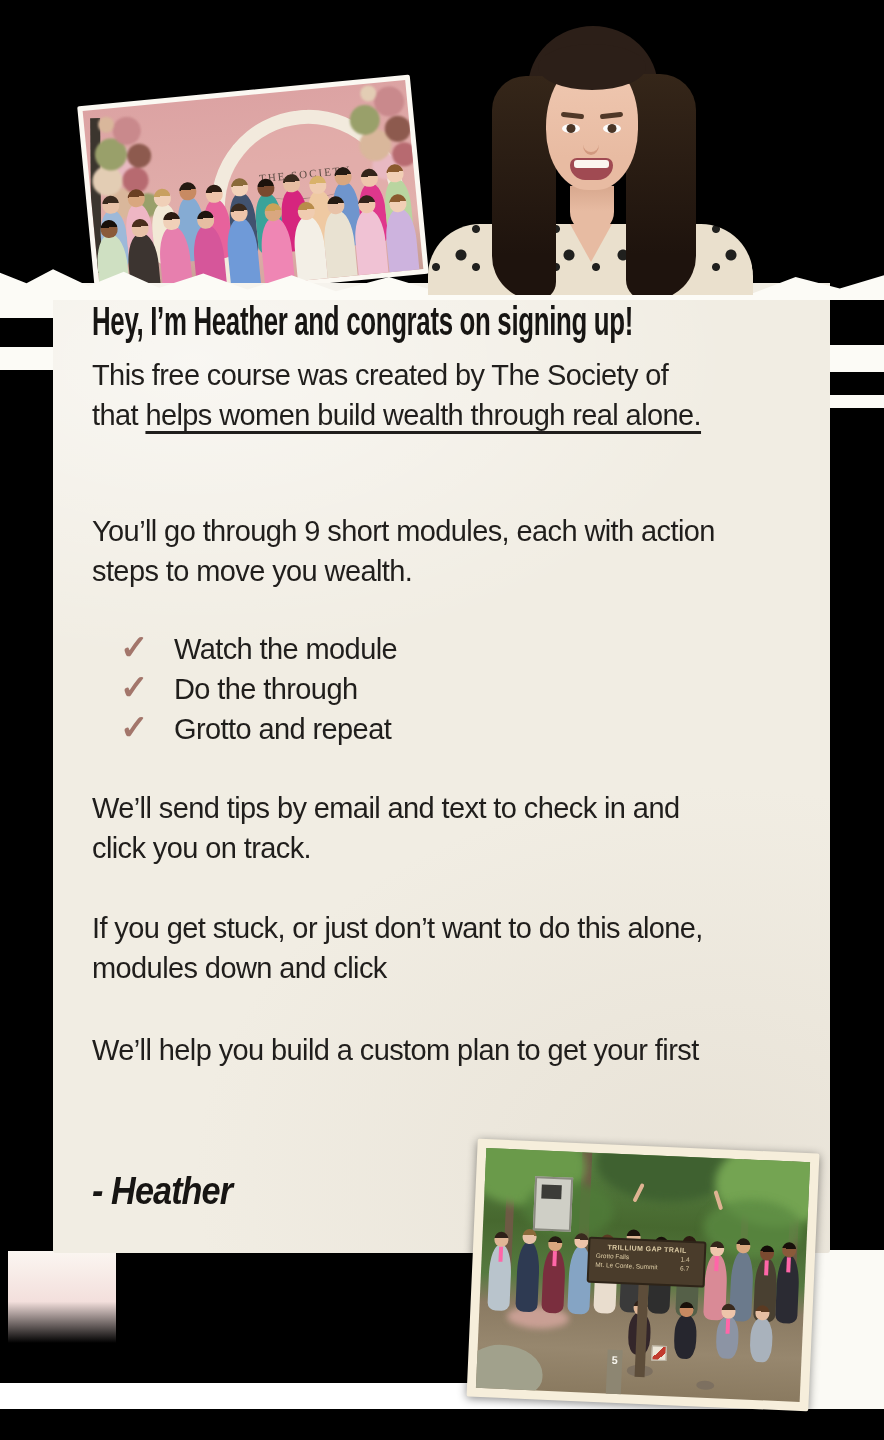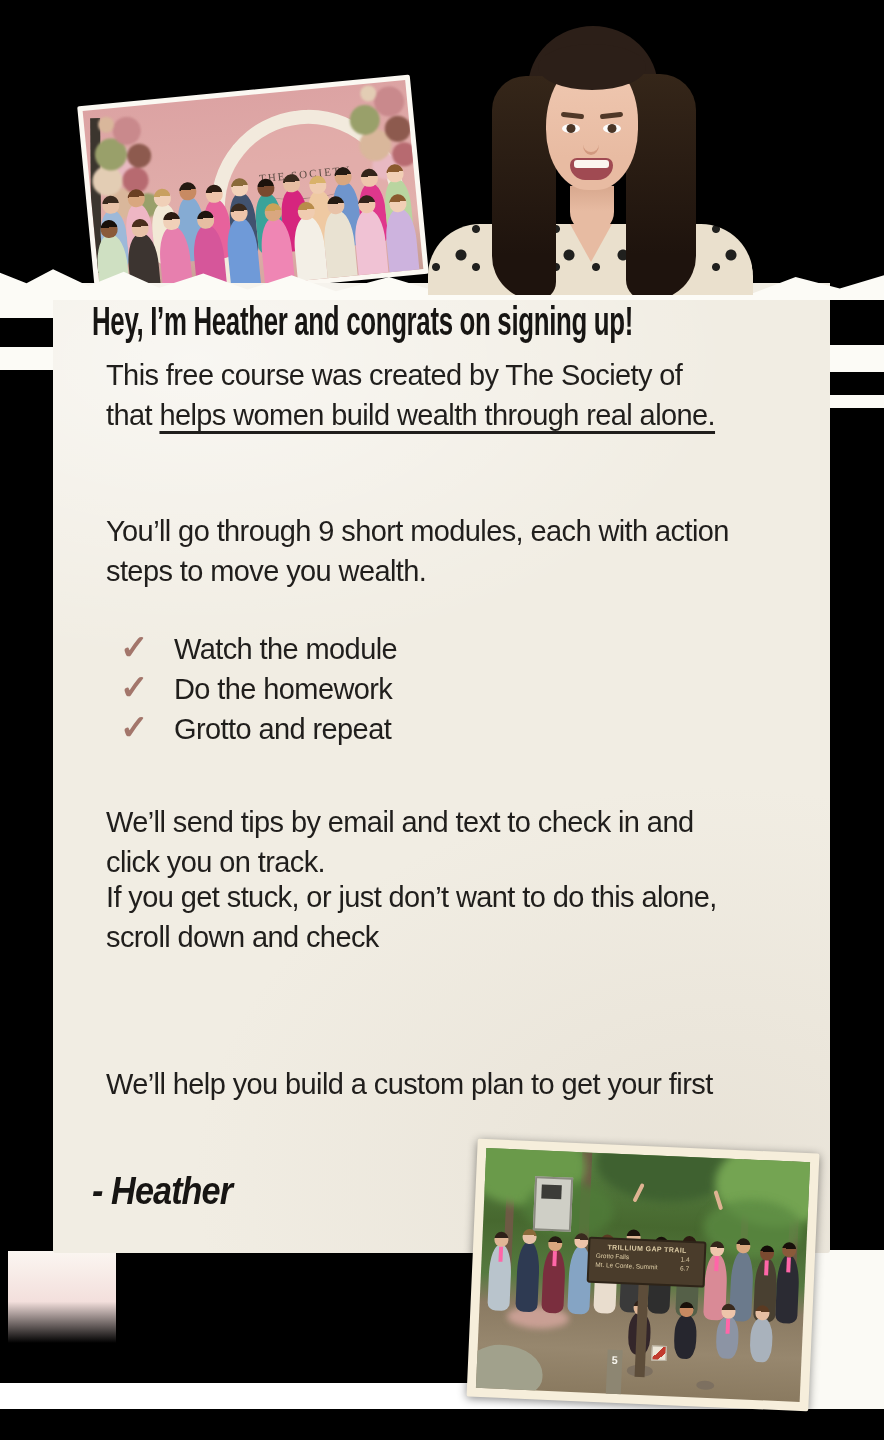--- a/index.html
+++ b/index.html
@@ -38,26 +38,26 @@
   .bottom-right-patch{position:absolute;left:790px;top:1250px;width:94px;height:159px;background:#fbfaf5;z-index:2;}
   .bottom-left-frag{
     position:absolute;left:8px;top:1251px;width:108px;height:92px;z-index:2;
     background:linear-gradient(180deg,#fbf6f1 0%,#f3dfdc 55%,rgba(243,223,220,0) 100%);
   }
 
   
   .card h1{margin:0;position:absolute;left:39px;top:16px;line-height:44px;font-size:41px;color:#171513;white-space:nowrap;font-weight:700;}
   .h1-inner{display:inline-block;transform:scaleX(.63);transform-origin:0 50%;letter-spacing:-.5px;}
   .para{position:absolute;left:39px;color:#201e1c;font-size:29px;line-height:40px;letter-spacing:-.6px;}
-  .para span.line{display:block;white-space:nowrap;margin-left:14px;}
+  .para span.line{display:block;white-space:nowrap;}
   .p1{top:72px;}
   .p2{top:228px;}
-  .p3{top:519px;}
-  .p4{top:594px;}
-  .p5{top:781px;}
+  .p3{top:505px;}
+  .p4{top:625px;}
+  .p5{top:747px;}
   .u{text-decoration:underline;text-decoration-thickness:2.5px;text-underline-offset:6px;}
   .checklist{position:absolute;left:39px;top:346px;margin:0;padding:0;list-style:none;font-size:29px;line-height:40px;letter-spacing:-.6px;color:#201e1c;}
   .checklist li{position:relative;padding-left:82px;white-space:nowrap;}
   .check{position:absolute;left:28px;top:-2px;font-size:34px;font-weight:700;color:#a3766b;}
   .cta{font-weight:700;letter-spacing:-.4px;}
   .cta em{font-style:italic;}
   .signature{position:absolute;left:39px;top:886px;font-size:38px;font-weight:700;font-style:italic;color:#171513;white-space:nowrap;line-height:44px;}
   .sig-inner{display:inline-block;transform:scaleX(.9);transform-origin:0 50%;letter-spacing:-1px;}
 
   
@@ -221,32 +221,32 @@
       <span class="line"><span>that </span><span class="u">helps women build wealth through real alone.</span></span>
     </div>
 
     <div class="para p2">
       <span class="line">You’ll go through 9 short modules, each with action</span>
       <span class="line">steps to move you wealth.</span>
     </div>
 
     <ul class="checklist">
       <li><span class="check">✓</span><span>Watch the module</span></li>
-      <li><span class="check">✓</span><span>Do the homework</span></li>
+      <li><span class="check">✓</span><span>Do the through</span></li>
       <li><span class="check">✓</span><span>Grotto and repeat</span></li>
     </ul>
 
     <div class="para p3">
       <span class="line">We’ll send tips by email and text to check in and</span>
       <span class="line">click you on track.</span>
     </div>
 
     <div class="para p4">
       <span class="line">If you get stuck, or just don’t want to do this alone,</span>
-      <span class="line">scroll down and check</span>
+      <span class="line">modules down and click</span>
     </div>
 
     <div class="para p5">
       <span class="line">We’ll help you build a custom plan to get your first</span>
     </div>
 
     <div class="signature"><span class="sig-inner">- Heather</span></div>
   </div>
 
   <div class="headshot">

